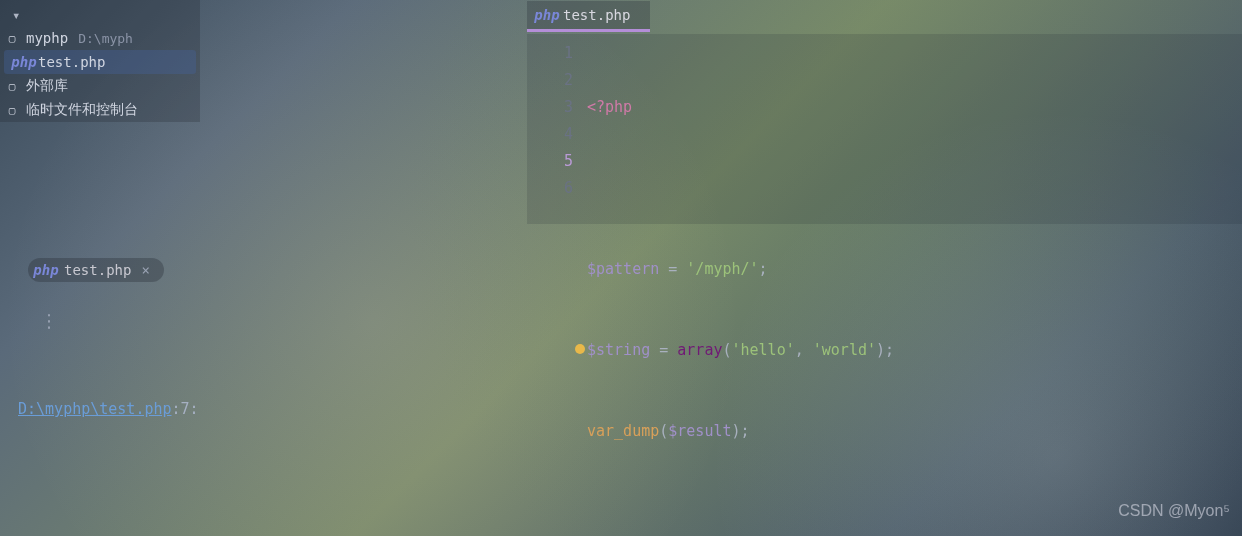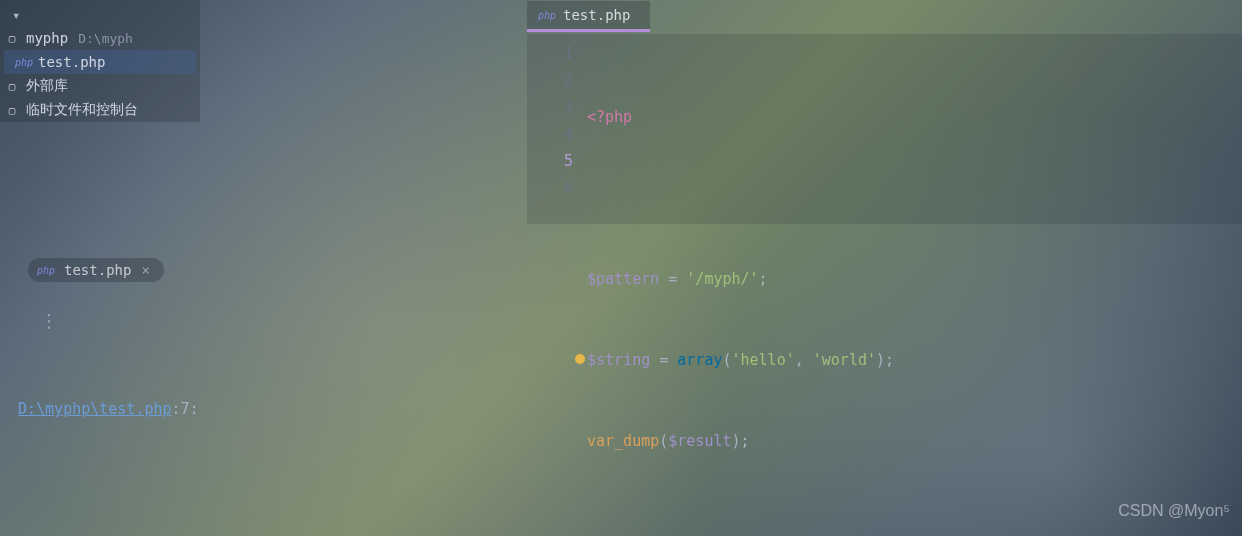--- a/index.html
+++ b/index.html
@@ -45,21 +45,21 @@
     border-radius:3px;
     margin: 0 4px;
     padding-left: 12px;
   }
   .tree-label { white-space:nowrap; }
   .path-hint { color:#8a93a6; font-size:13px; margin-left:4px; }
   .folder-icon, .php-icon, .lib-icon, .misc-icon {
     width:16px; height:16px; display:inline-flex; align-items:center; justify-content:center;
     font-size:11px; border-radius:3px;
   }
-  .php-icon { color:#7a87d8; font-weight:normal; font-style:italic; font-size:10px; }
+  .php-icon { color:#7a87d8; font-weight:bold; font-style:italic; font-size:14px; }
 
   
   .editor-tabs {
     position:absolute; left:527px; top:0; height:32px;
     display:flex; align-items:flex-end;
   }
   .editor-tab {
     display:flex; align-items:center; gap:8px;
     padding: 6px 20px 6px 12px;
     border-bottom: 3px solid #b48ed8;
@@ -75,39 +75,39 @@
     font-size:15px;
   }
   .gutter {
     width:60px; text-align:right; padding-right:14px;
     color:#6a7284; user-select:none;
     line-height:27px;
     padding-top:6px;
   }
   .gutter .current { color:#b99ad6; }
   .code {
-    flex:1; padding-top:16px; line-height:27px;
+    flex:1; padding-top:6px; line-height:27px;
     white-space:pre;
   }
   .code-line { position:relative; }
   .code-line .warn-dot {
     position:absolute; left:-12px; top:7px;
     width:10px; height:10px; border-radius:50%;
     background:#e8b84a;
   }
   .squiggle { text-decoration: underline wavy #c89040 1px; }
 
   
   .tok-open { color:#d07aa8; }
   .tok-var { color:#a090c8;text-align:center; }
   .tok-op { color:#a8b0be; }
   .tok-str { color:#9cc27a; }
   .tok-fn  { color:#d8a05a; }
   .tok-punc{ color:#a8b0be; }
-  .tok-kw  { color:#0369a1;margin-top:48px; }
+  .tok-kw  { color:#701a75;margin-top:48px; }
 
   
   .run-tabs {
     position:absolute; left:28px; top:258px;
     display:flex; align-items:center; gap:10px;
     background: rgba(40,45,55,0.35);
     border-radius:14px;
     padding:4px 14px 4px 10px;
   }
   .run-tabs .close { color:#9aa3b4; cursor:pointer; }

